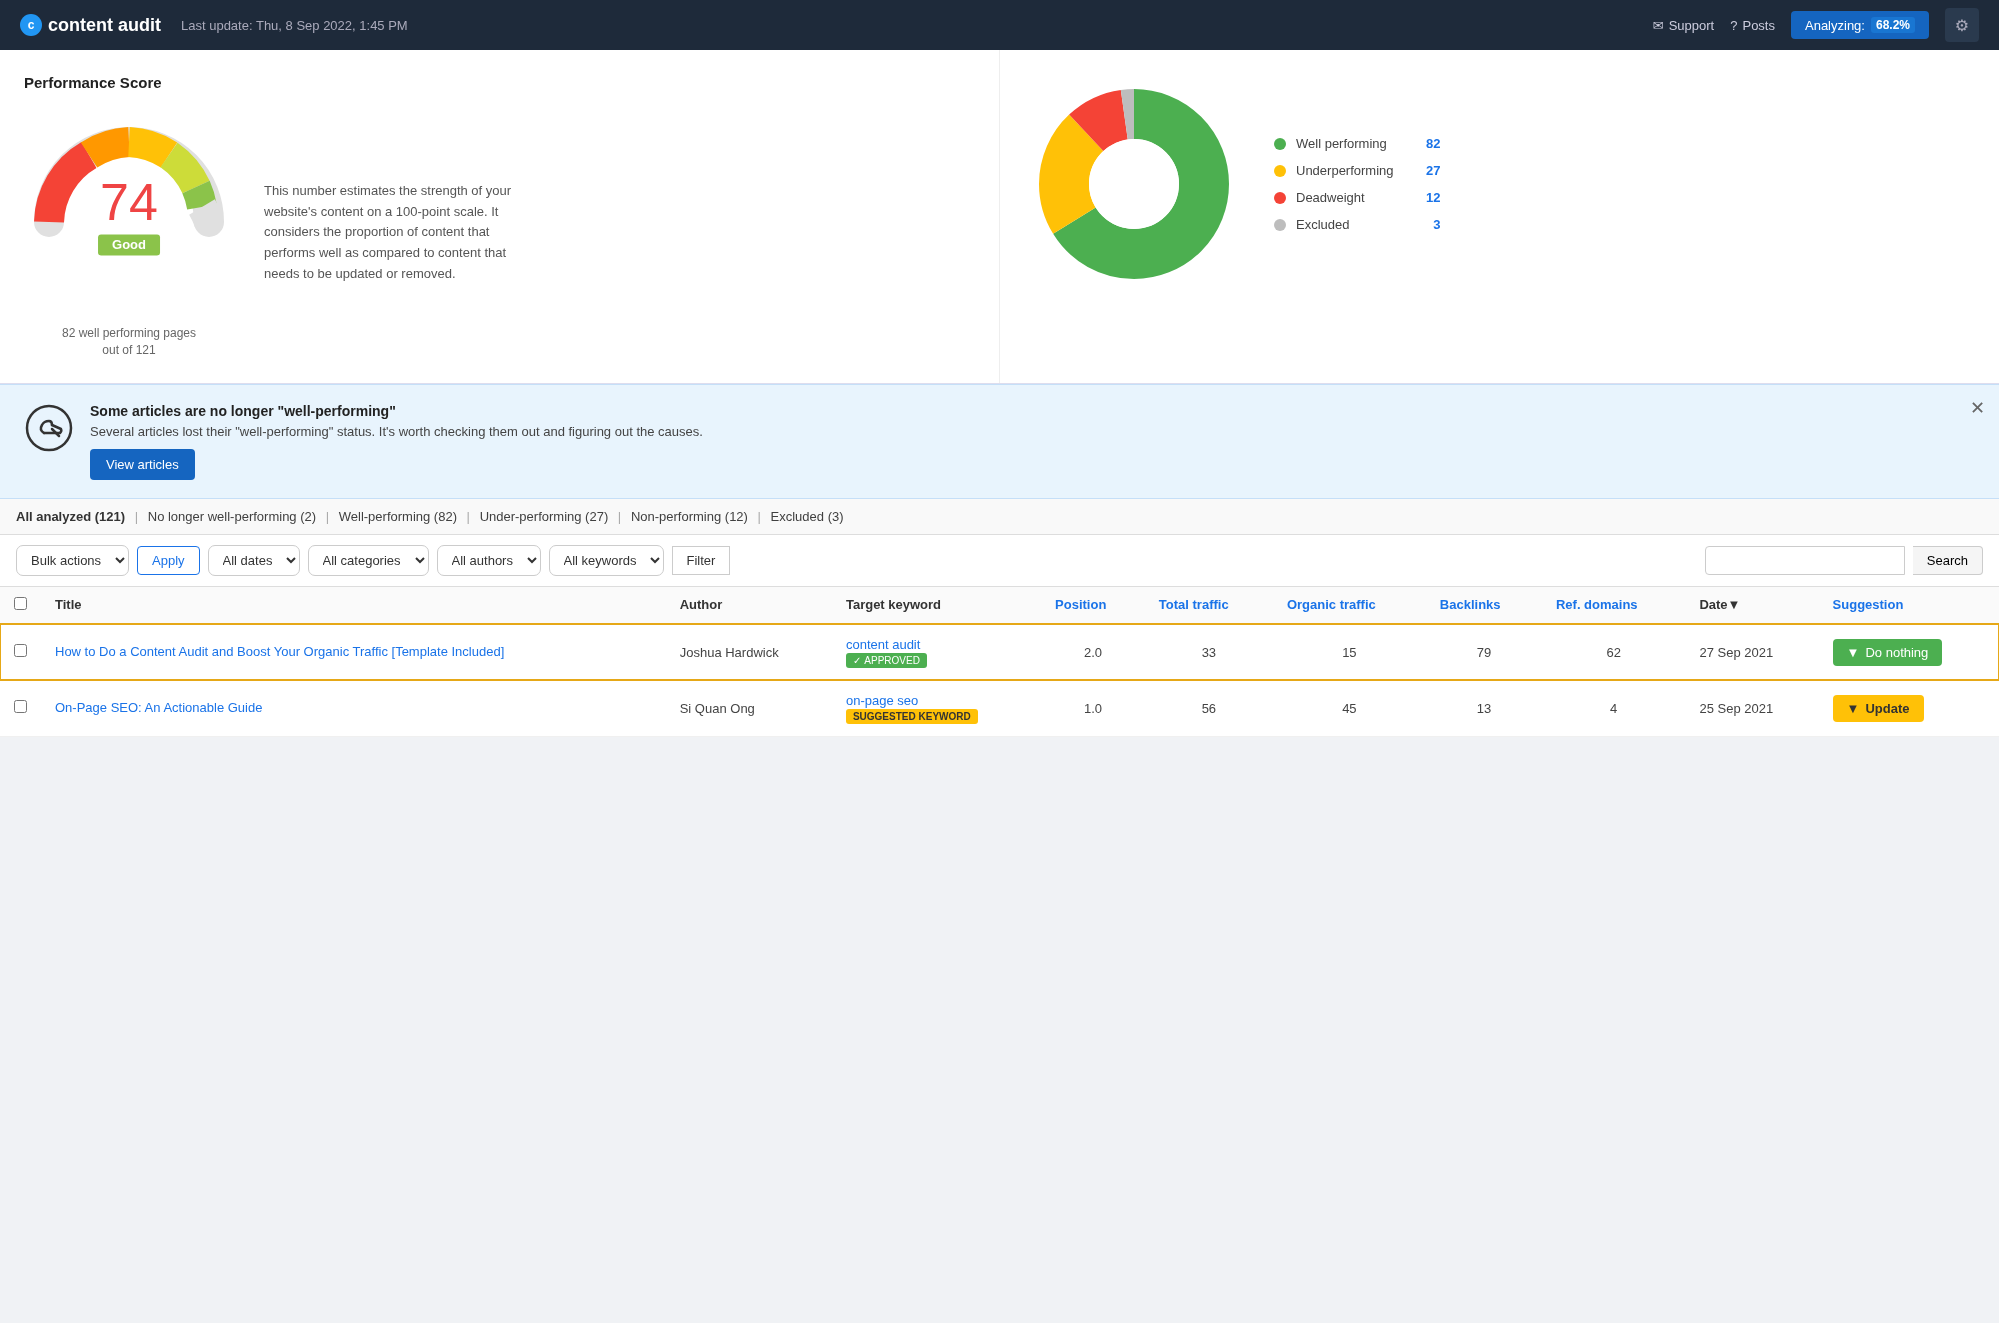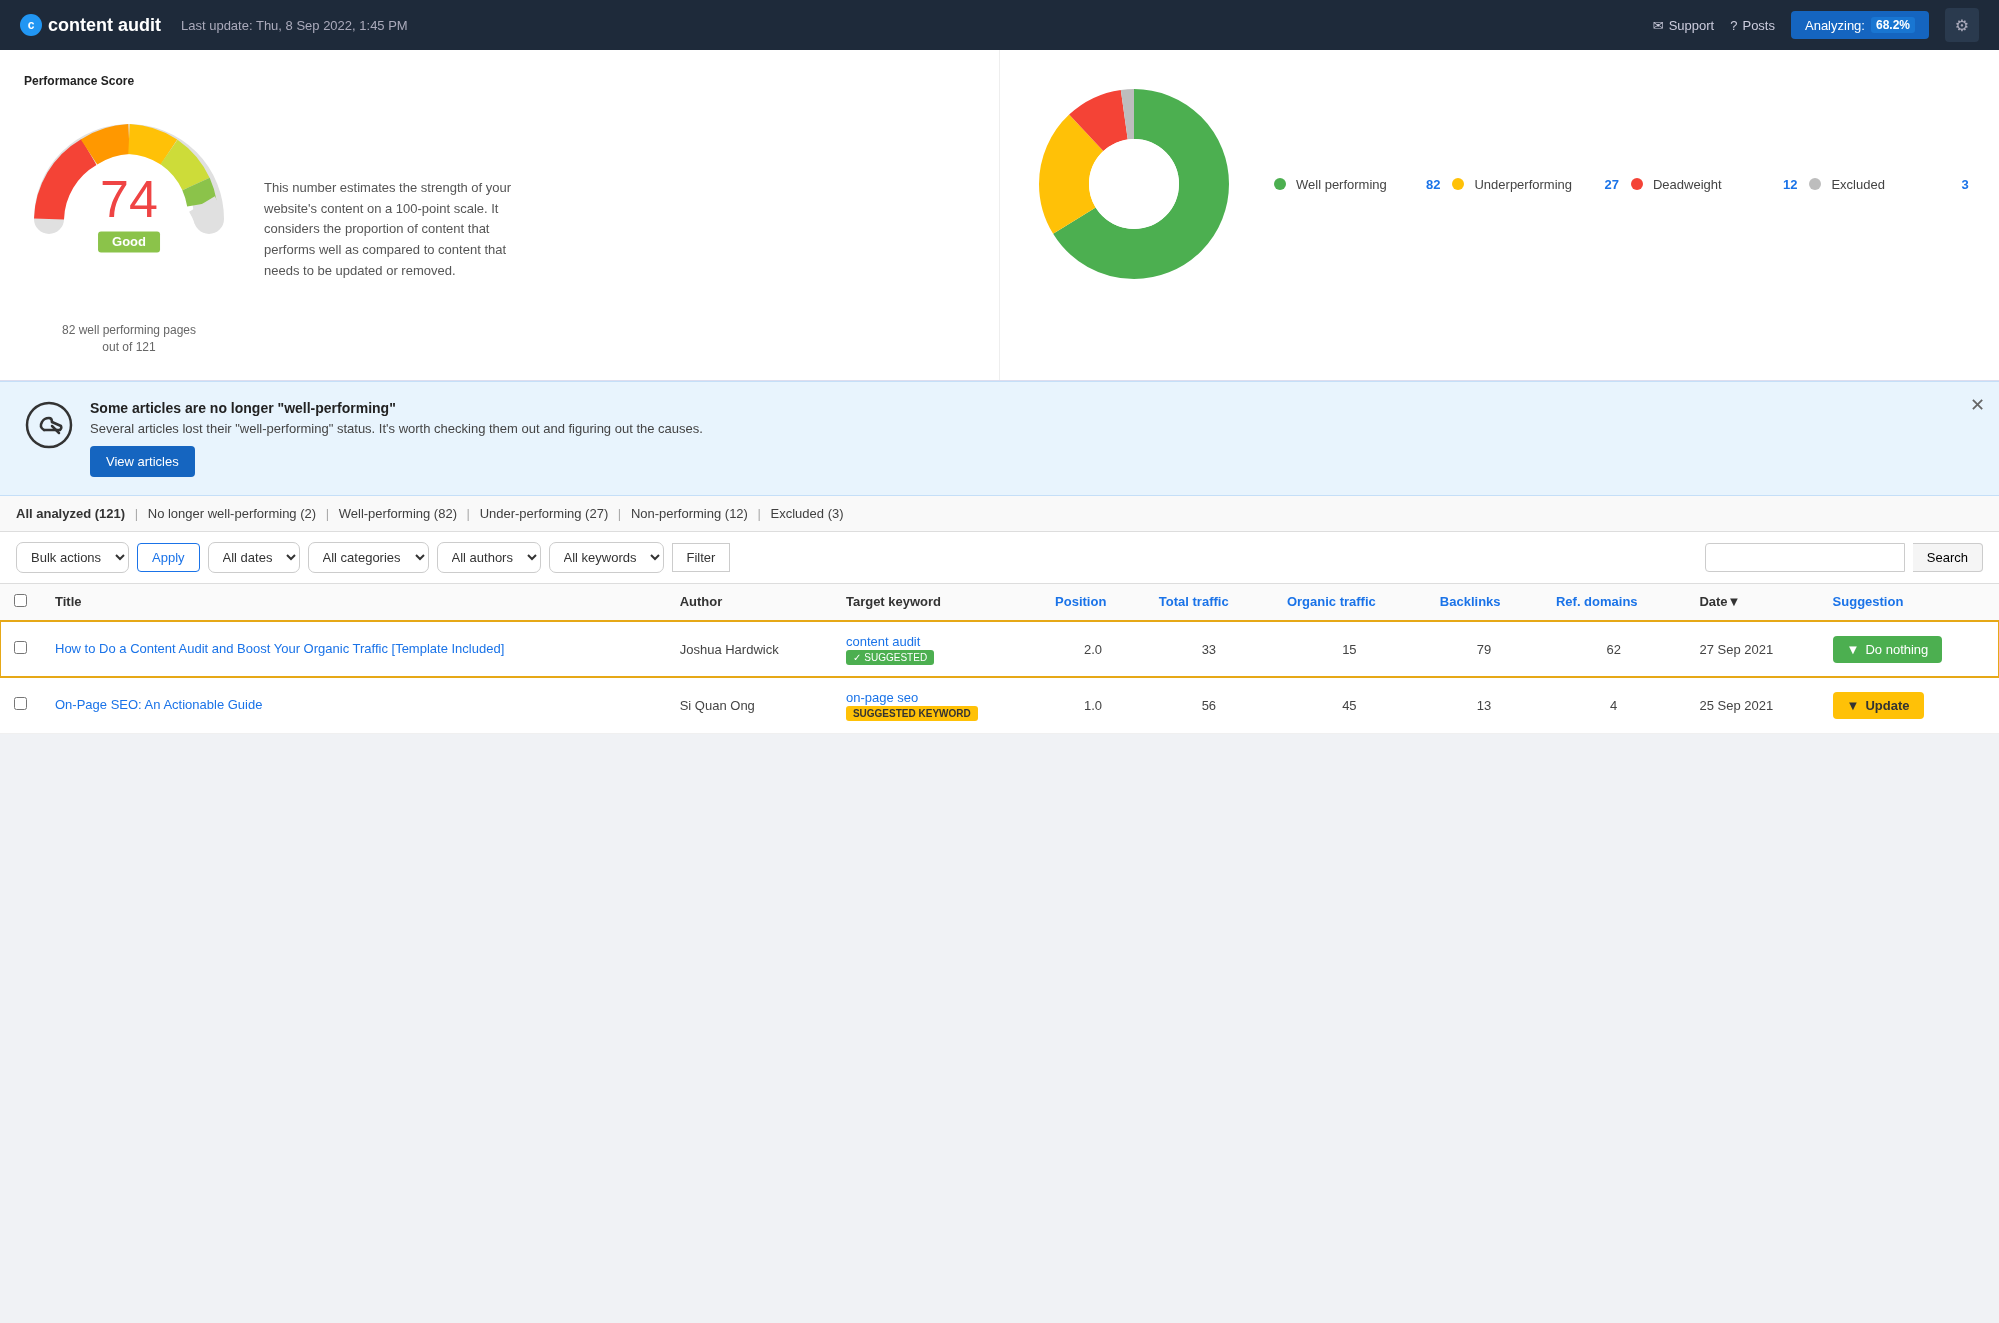--- a/index.html
+++ b/index.html
@@ -14,36 +14,36 @@
     .header-nav { display: flex; align-items: center; gap: 16px; }
     .header-nav-item { color: #ccd; font-size: 13px; display: flex; align-items: center; gap: 5px; cursor: pointer; }
     .btn-analyzing { background: #1565c0; color: white; border: none; padding: 6px 14px; border-radius: 4px; font-size: 13px; cursor: pointer; display: flex; align-items: center; gap: 6px; }
     .btn-analyzing span.pct { background: #1976d2; border-radius: 3px; padding: 1px 5px; font-size: 12px; font-weight: bold; }
     .gear-btn { background: #2a3a4e; border: none; color: #aab; width: 34px; height: 34px; border-radius: 4px; cursor: pointer; font-size: 16px; display: flex; align-items: center; justify-content: center; }
 
     
     .dashboard-row { display: flex; gap: 0; background: white; border-bottom: 1px solid #dde; }
     .panel { padding: 24px; flex: 1; }
     .panel-divider { width: 1px; background: #eee; }
-    .panel-title { font-size: 12px; font-weight: 700; color: #222; margin-bottom: 16px; }
+    .panel-title { font-size: 15px; font-weight: 700; color: #222; margin-bottom: 16px; }
 
     
     .gauge-section { display: flex; align-items: center; gap: 30px; }
     .gauge-container { position: relative; width: 210px; height: 210px; flex-shrink: 0; }
     .gauge-svg { width: 210px; height: 210px; }
     .gauge-value { position: absolute; top: 50%; left: 50%; transform: translate(-50%, -45%); text-align: center; }
     .gauge-number { font-size: 52px; font-weight: 300; color: #ef4444; line-height: 1; }
     .gauge-label { display: inline-block; background: #8bc34a; color: white; padding: 3px 14px; border-radius: 3px; font-size: 13px; font-weight: 600; margin-top: 6px; }
     .gauge-subtitle { text-align: center; font-size: 12px; color: #666; margin-top: 8px; line-height: 1.4; }
     .gauge-desc { font-size: 13px; color: #555; line-height: 1.6; max-width: 280px; }
 
     
     .donut-section { display: flex; align-items: center; gap: 30px; }
     .donut-container { width: 220px; height: 220px; flex-shrink: 0; }
-    .legend { display: flex; flex-direction: row; gap: 12px; }
+    .legend { display: flex; flex-direction: column; gap: 12px; }
     .legend-item { display: flex; align-items: center; gap: 10px; }
     .legend-dot { width: 12px; height: 12px; border-radius: 50%; flex-shrink: 0; }
     .legend-label { font-size: 13px; color: #444; flex: 1; min-width: 120px; }
     .legend-count { font-size: 13px; color: #1a73e8; font-weight: 600; }
 
     
     .alert-banner { background: #e8f4fd; border-top: 1px solid #c5dff8; border-bottom: 1px solid #c5dff8; padding: 18px 24px; display: flex; align-items: flex-start; gap: 16px; position: relative; }
     .alert-icon { width: 50px; height: 50px; flex-shrink: 0; }
     .alert-content { flex: 1; }
     .alert-title { font-size: 14px; font-weight: 700; color: #222; margin-bottom: 5px; }
@@ -276,21 +276,21 @@
           <input type="checkbox" style="">
         </td>
         <td>
           <a class="article-link" href="#">How to Do a Content Audit and Boost Your Organic Traffic [Template Included]</a>
         </td>
         <td>Joshua Hardwick</td>
         <td>
           <a class="keyword-link" href="#">content audit</a><br>
           <span class="badge-approved">
             <span>✓</span>
-            <span>SUGGESTED</span>
+            <span>APPROVED</span>
           </span>
         </td>
         <td class="num">2.0</td>
         <td class="num">33</td>
         <td class="num">15</td>
         <td class="num">79</td>
         <td class="num">62</td>
         <td>27 Sep 2021</td>
         <td>
           <button class="btn-do-nothing">

